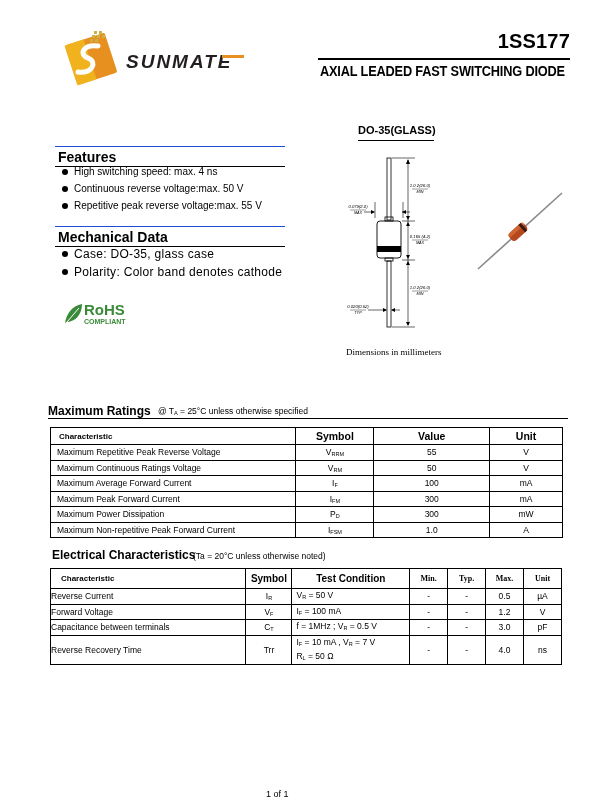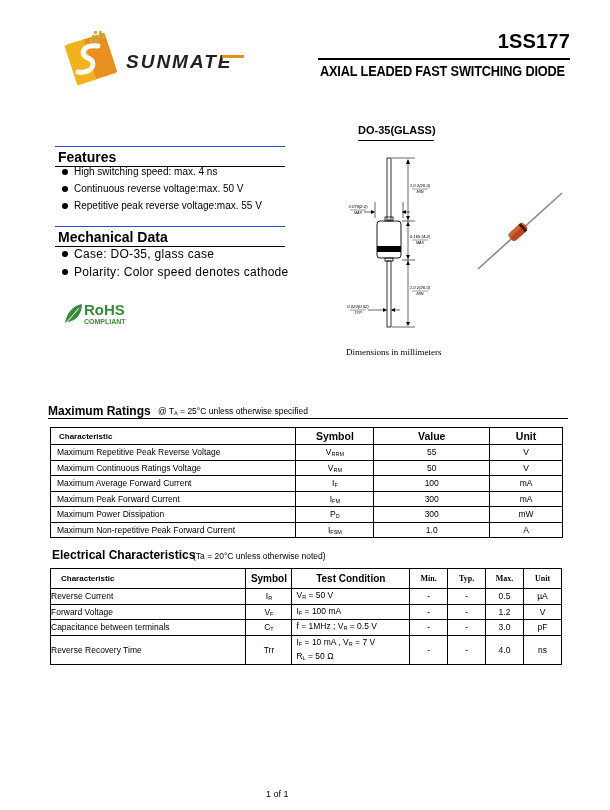--- a/index.html
+++ b/index.html
@@ -95,21 +95,21 @@
 <div id="features-head" class="sec-head">Features</div>
 <ul id="features-list" class="bullets">
   <li><span class="dot"></span><span>High switching speed: max. 4 ns</span></li>
   <li><span class="dot"></span><span>Continuous reverse voltage:max. 50 V</span></li>
   <li><span class="dot"></span><span>Repetitive peak reverse voltage:max. 55 V</span></li>
 </ul>
 
 <div id="mech-head" class="sec-head">Mechanical Data</div>
 <ul id="mech-list" class="bullets">
   <li><span class="dot"></span><span>Case:  DO-35, glass case</span></li>
-  <li><span class="dot"></span><span>Polarity: Color speed denotes cathode</span></li>
+  <li><span class="dot"></span><span>Polarity: Color band denotes cathode</span></li>
 </ul>
 
 <svg id="rohs" class="abs" viewBox="0 0 80 26">
   <g>
     <path d="M3 24 C4 14, 10 6, 20 4 C20 14, 14 22, 4 22 Z" fill="#3a8a3a"></path>
     <path d="M5 22 L17 8" stroke="#fff" stroke-width="1"></path>
   </g>
   <text x="22" y="15" font-family="Liberation Sans, sans-serif" font-size="15" font-weight="bold" fill="#3a8a3a">RoHS</text>
   <text x="22" y="24" font-family="Liberation Sans, sans-serif" font-size="7" font-weight="bold" fill="#3a8a3a">COMPLIANT</text>
 </svg>

